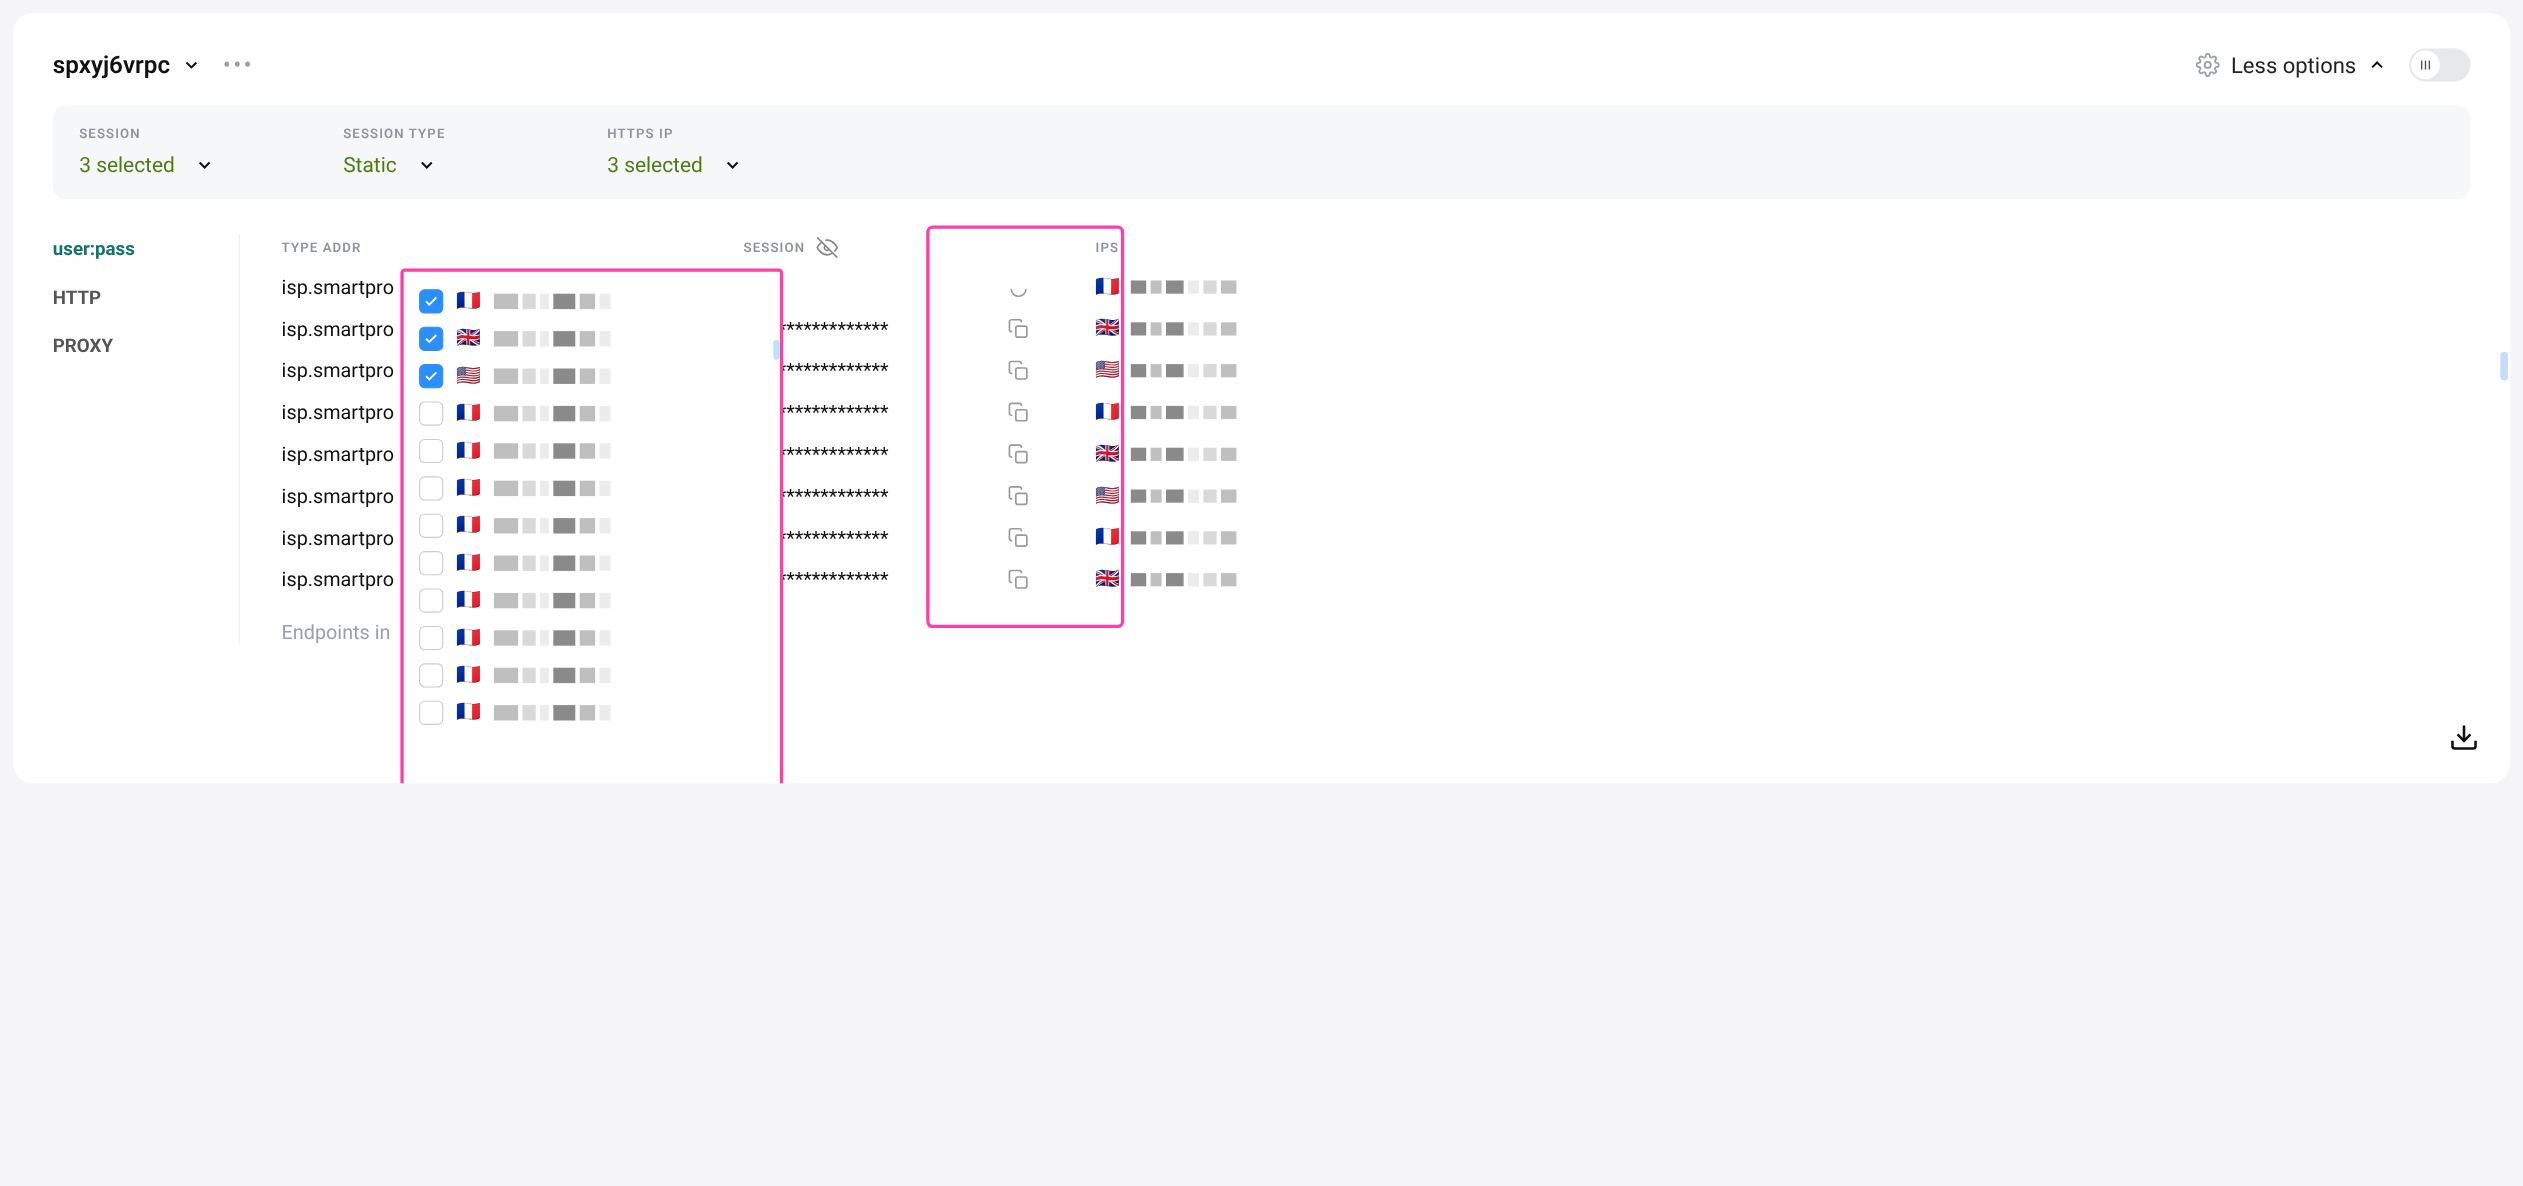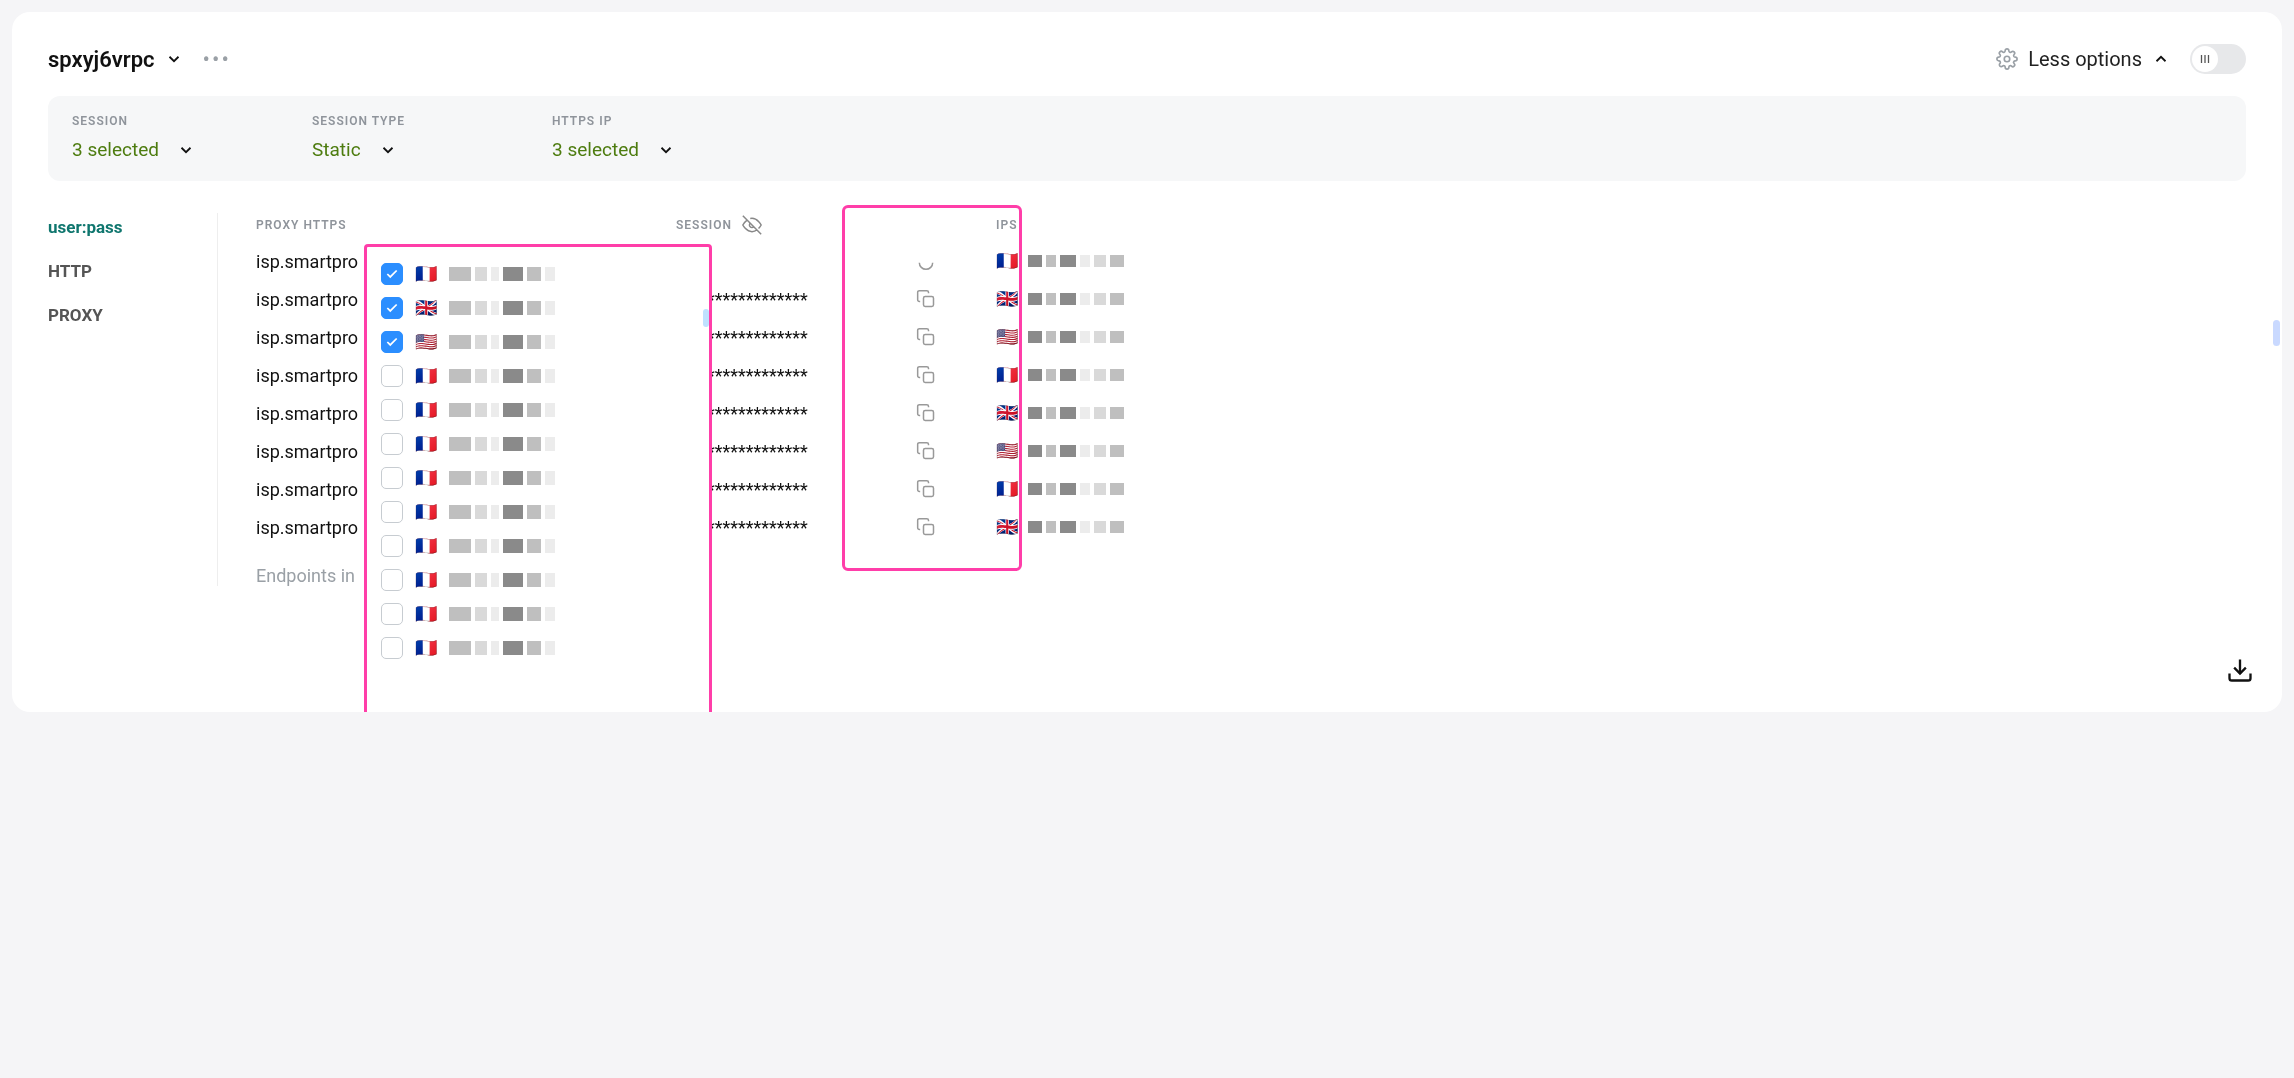--- a/index.html
+++ b/index.html
@@ -354,21 +354,21 @@
 
     <div class="sidebar-tabs">
       <div class="tab-item active">user:pass</div>
       <div class="tab-item">HTTP</div>
       <div class="tab-item">PROXY</div>
     </div>
 
     <div class="main-table">
 
       <div>
-        <div class="col-header">PROXY HTTPS</div>
+        <div class="col-header">TYPE ADDR</div>
         <div class="col-rows" id="proxy-col">
             <div class="proxy-cell">
               <span>isp.smartpro</span>
               <span style="margin-left: auto;">vr…</span>
             </div>
             <div class="proxy-cell">
               <span>isp.smartpro</span>
               <span style="margin-left: auto;">vr…</span>
             </div>
             <div class="proxy-cell">

